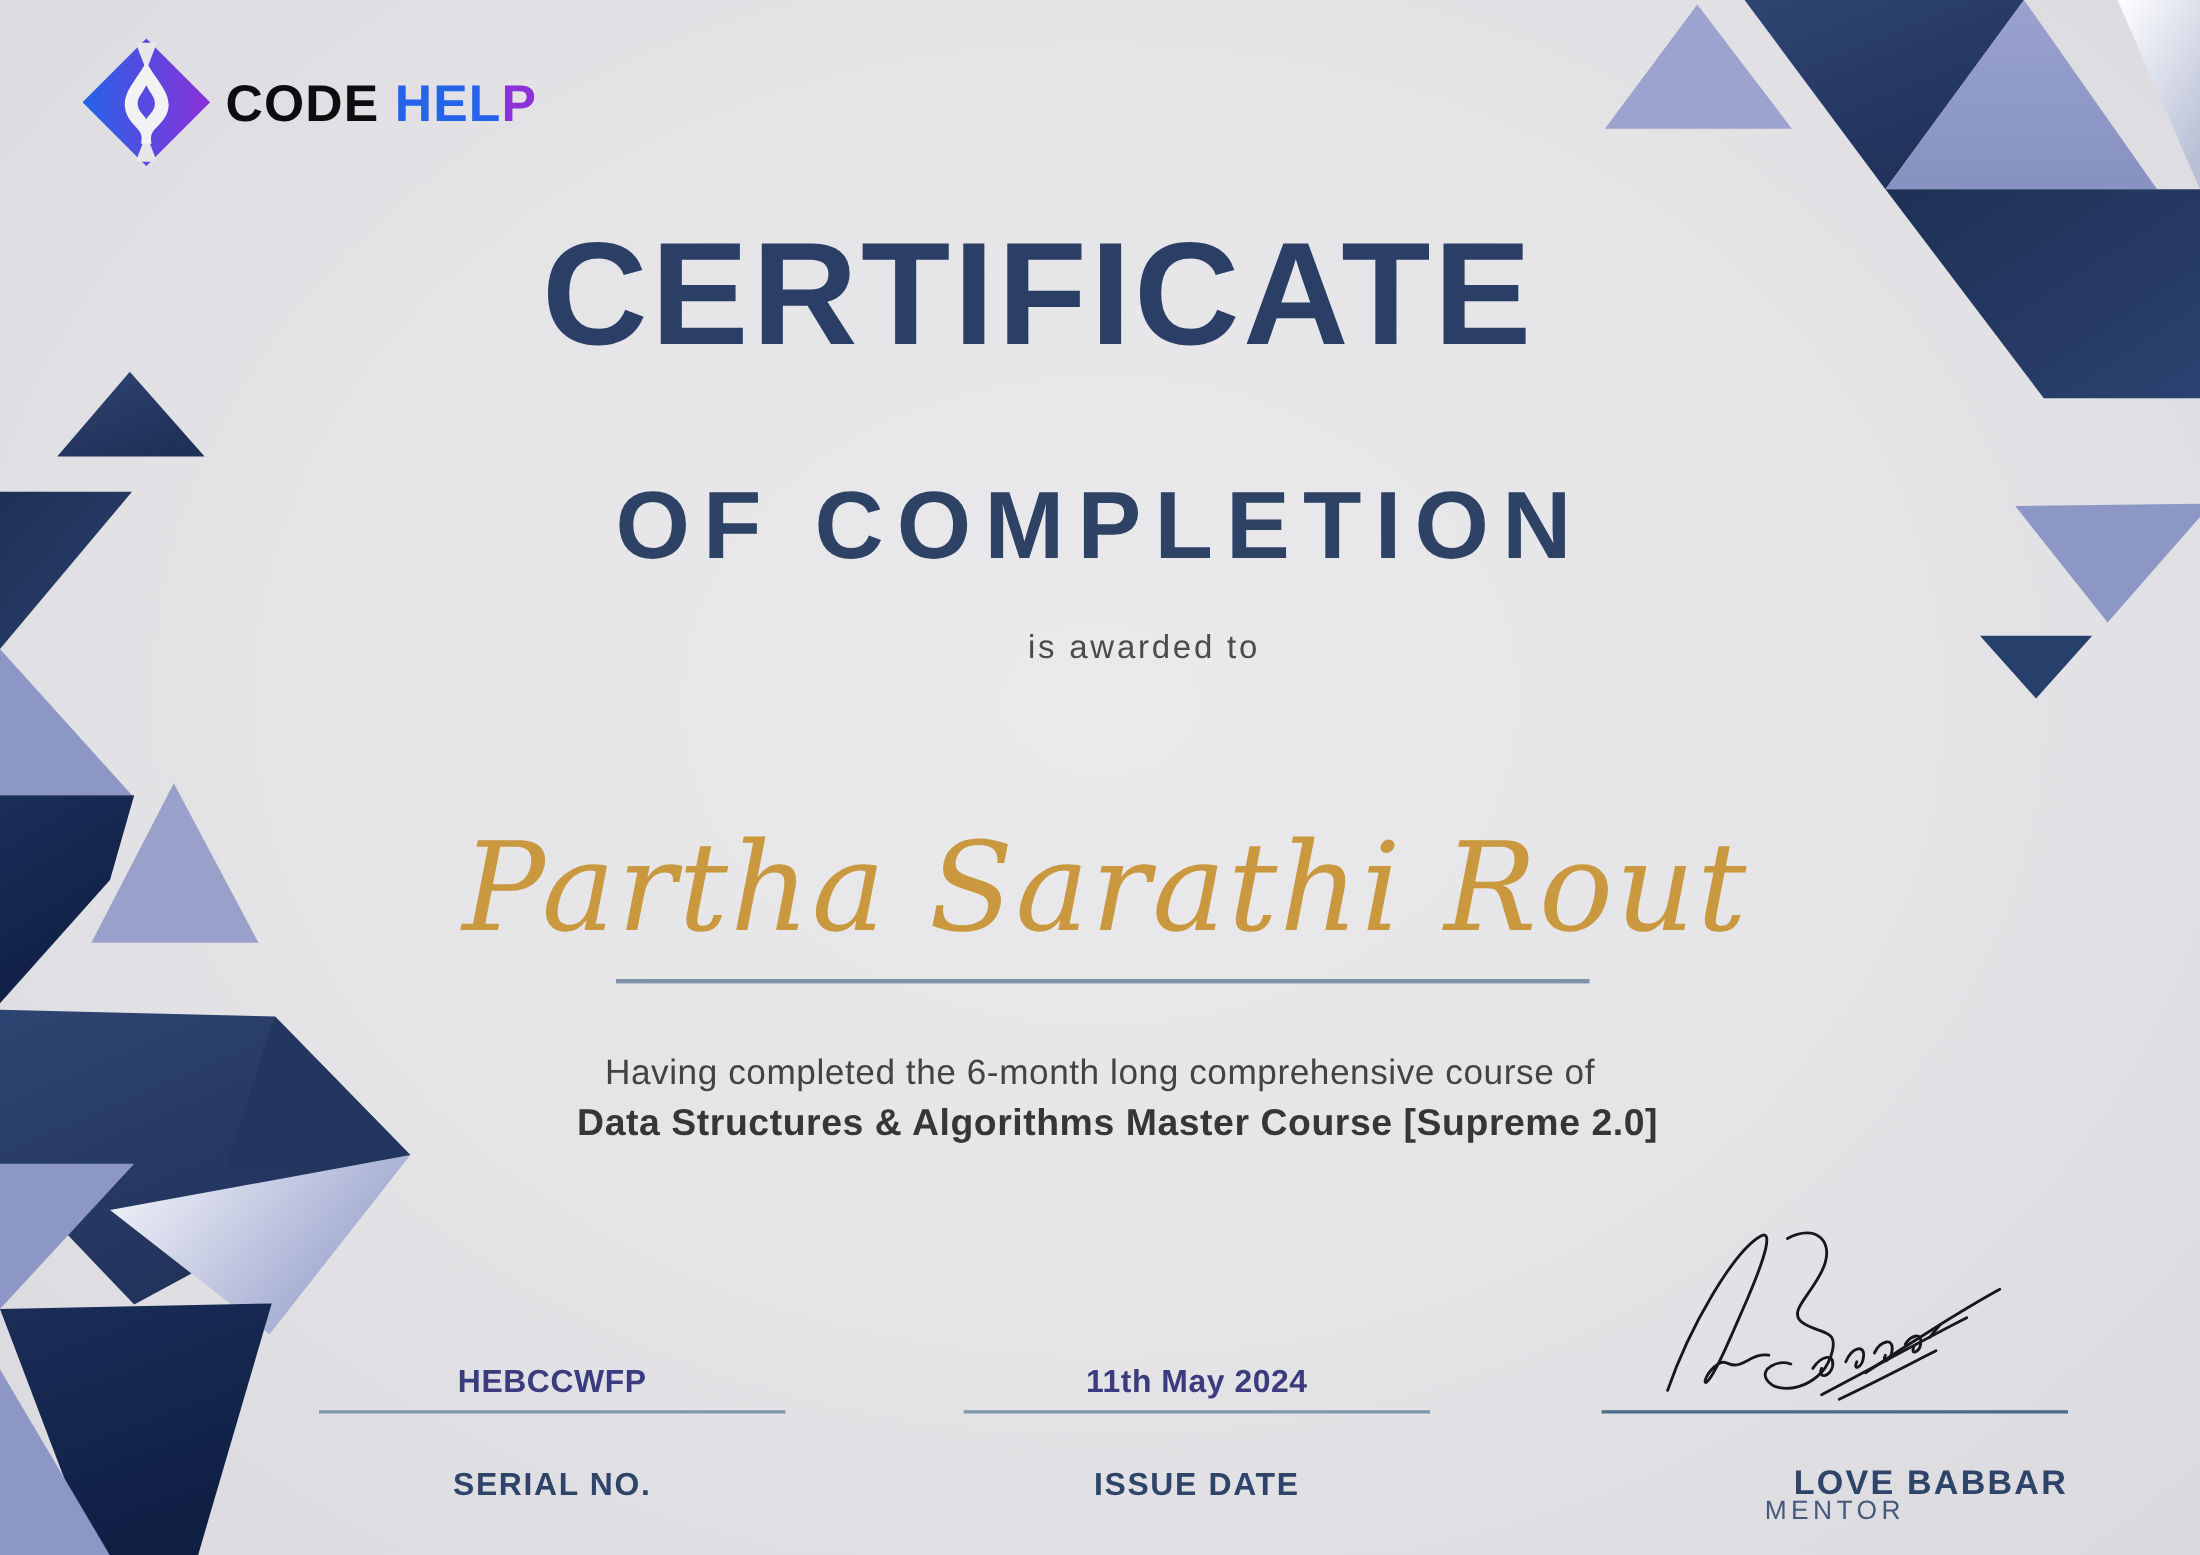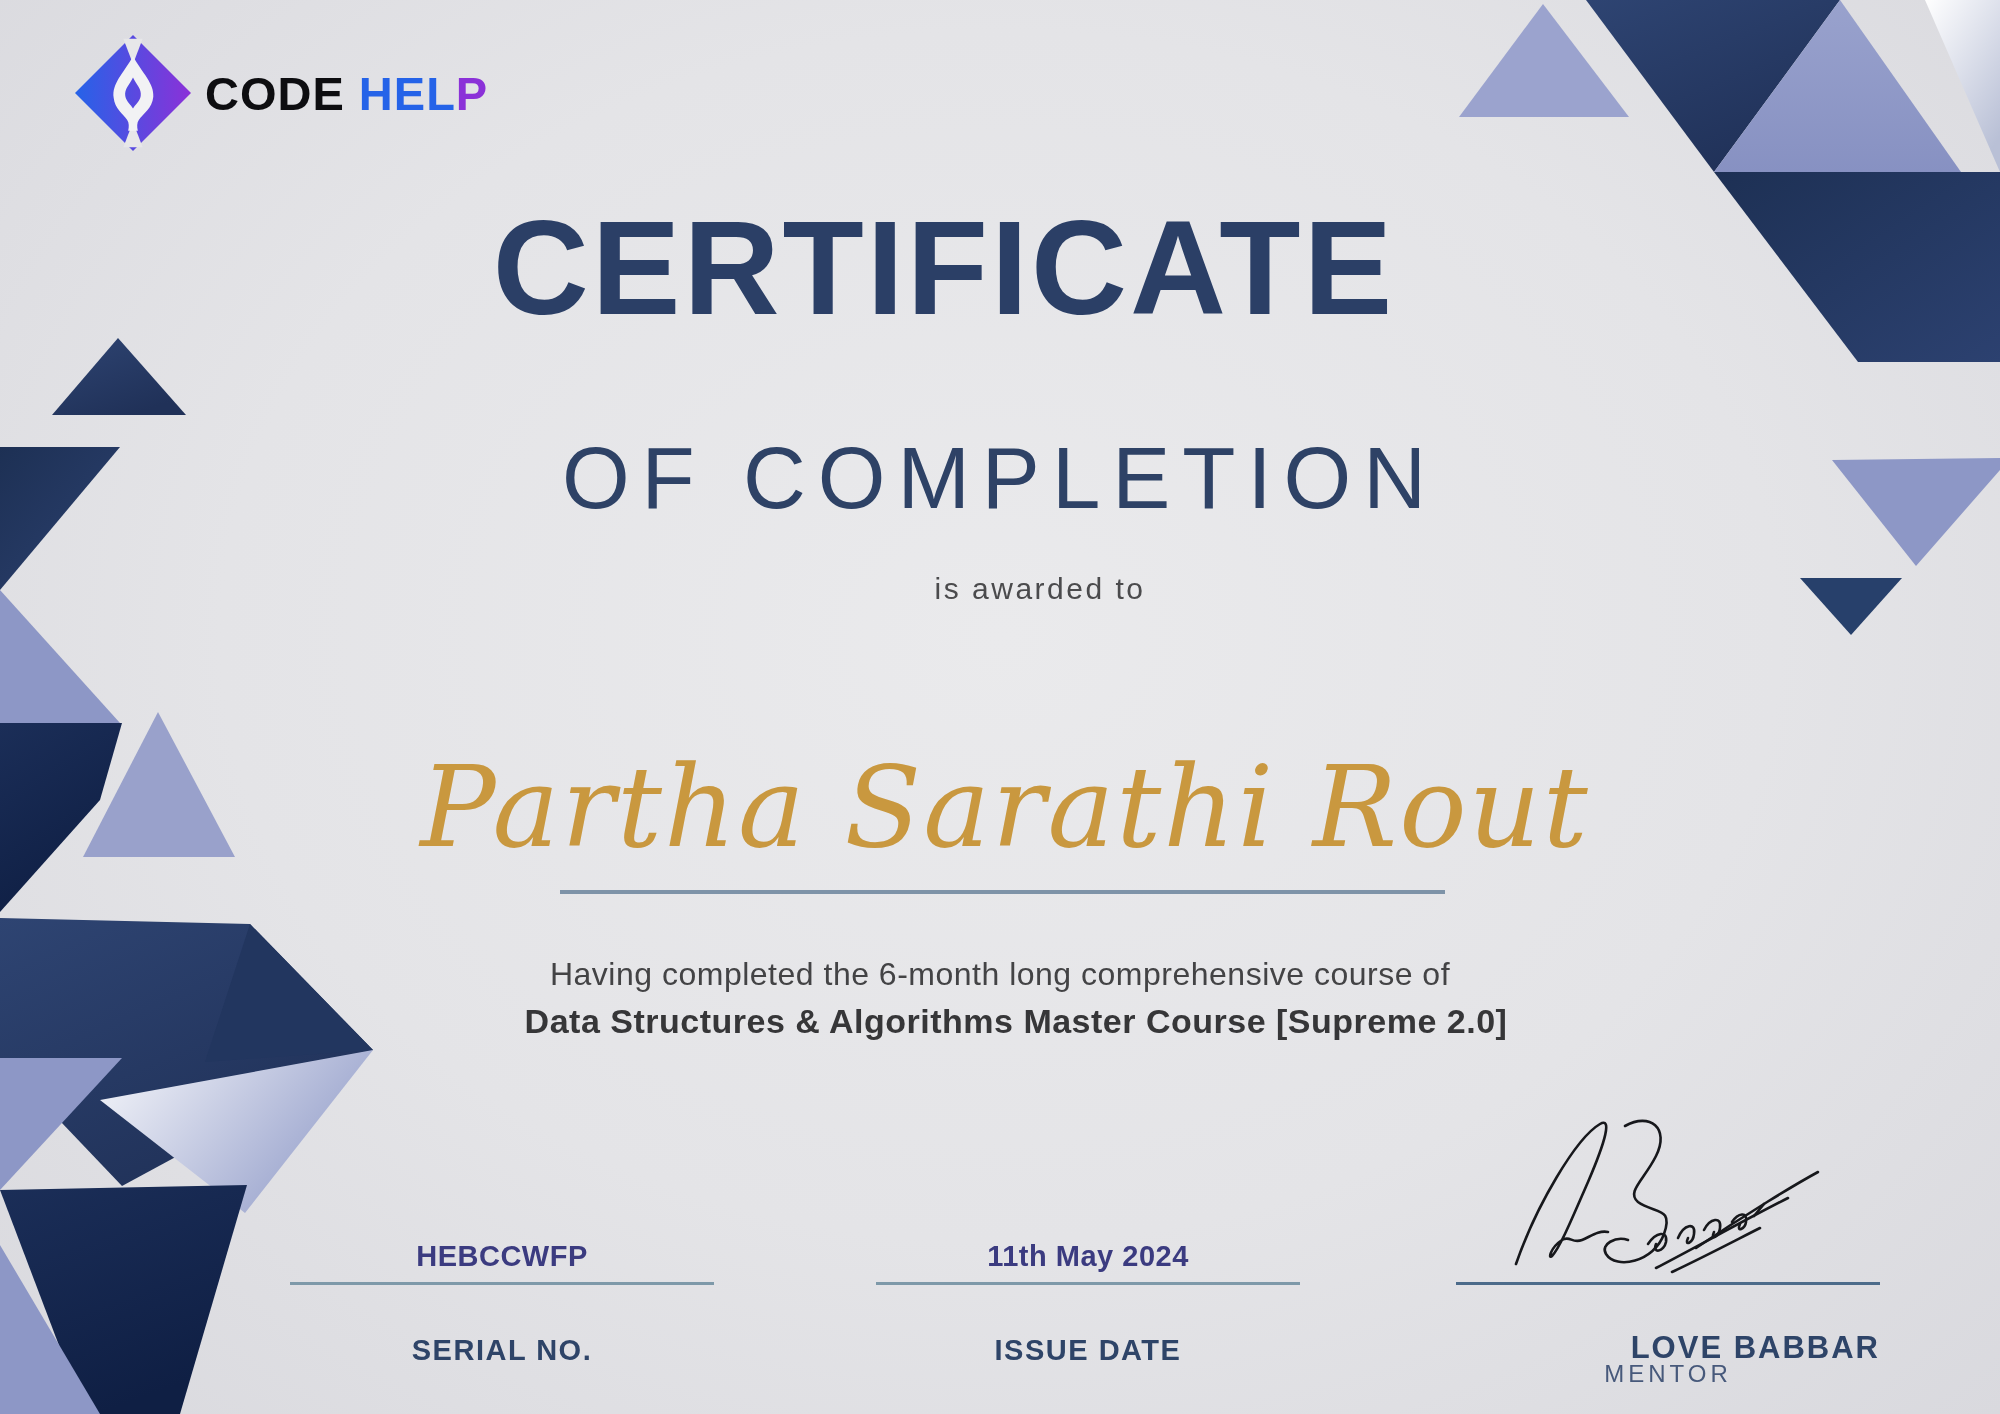--- a/index.html
+++ b/index.html
@@ -13,21 +13,21 @@
   .logo{position:absolute;left:75px;top:35px;display:flex;align-items:center;gap:14px;}
   .logo-icon{width:116px;height:116px;display:block;}
   .logo-text{font-size:47px;font-weight:700;letter-spacing:1px;white-space:nowrap;}
   .logo-code{color:#0d0d10;}
   .logo-hel{color:#2563e8;}
   .logo-p{color:#8b31d8;}
   
   .title1{position:absolute;left:0;top:192px;width:1888px;text-align:center;margin:0;
           font-size:133px;font-weight:700;letter-spacing:3px;color:#2b3f66;}
   .title2{position:absolute;left:0;top:428px;width:2000px;text-align:center;margin:0;
-          font-size:87px;font-weight:400;letter-spacing:12px;color:#2e4266;}
+          font-size:87px;font-weight:700;letter-spacing:12px;color:#2e4266;}
   .awarded{position:absolute;left:0;top:572px;width:2000px;text-align:center;
            font-size:30px;letter-spacing:2.5px;color:#4b4b4d;margin-left:40px;}
   
   .name{position:absolute;left:0;top:742px;width:2010px;text-align:center;
         font-family:"DejaVu Serif",serif;font-style:italic;font-weight:400;
         font-size:112px;color:#c9983f;letter-spacing:2px;}
   .name-underline{position:absolute;left:560px;top:890px;width:885px;height:4px;
         background:#7e93a8;}
   
   .course1{position:absolute;left:0;top:956px;width:2000px;text-align:center;margin:0;

